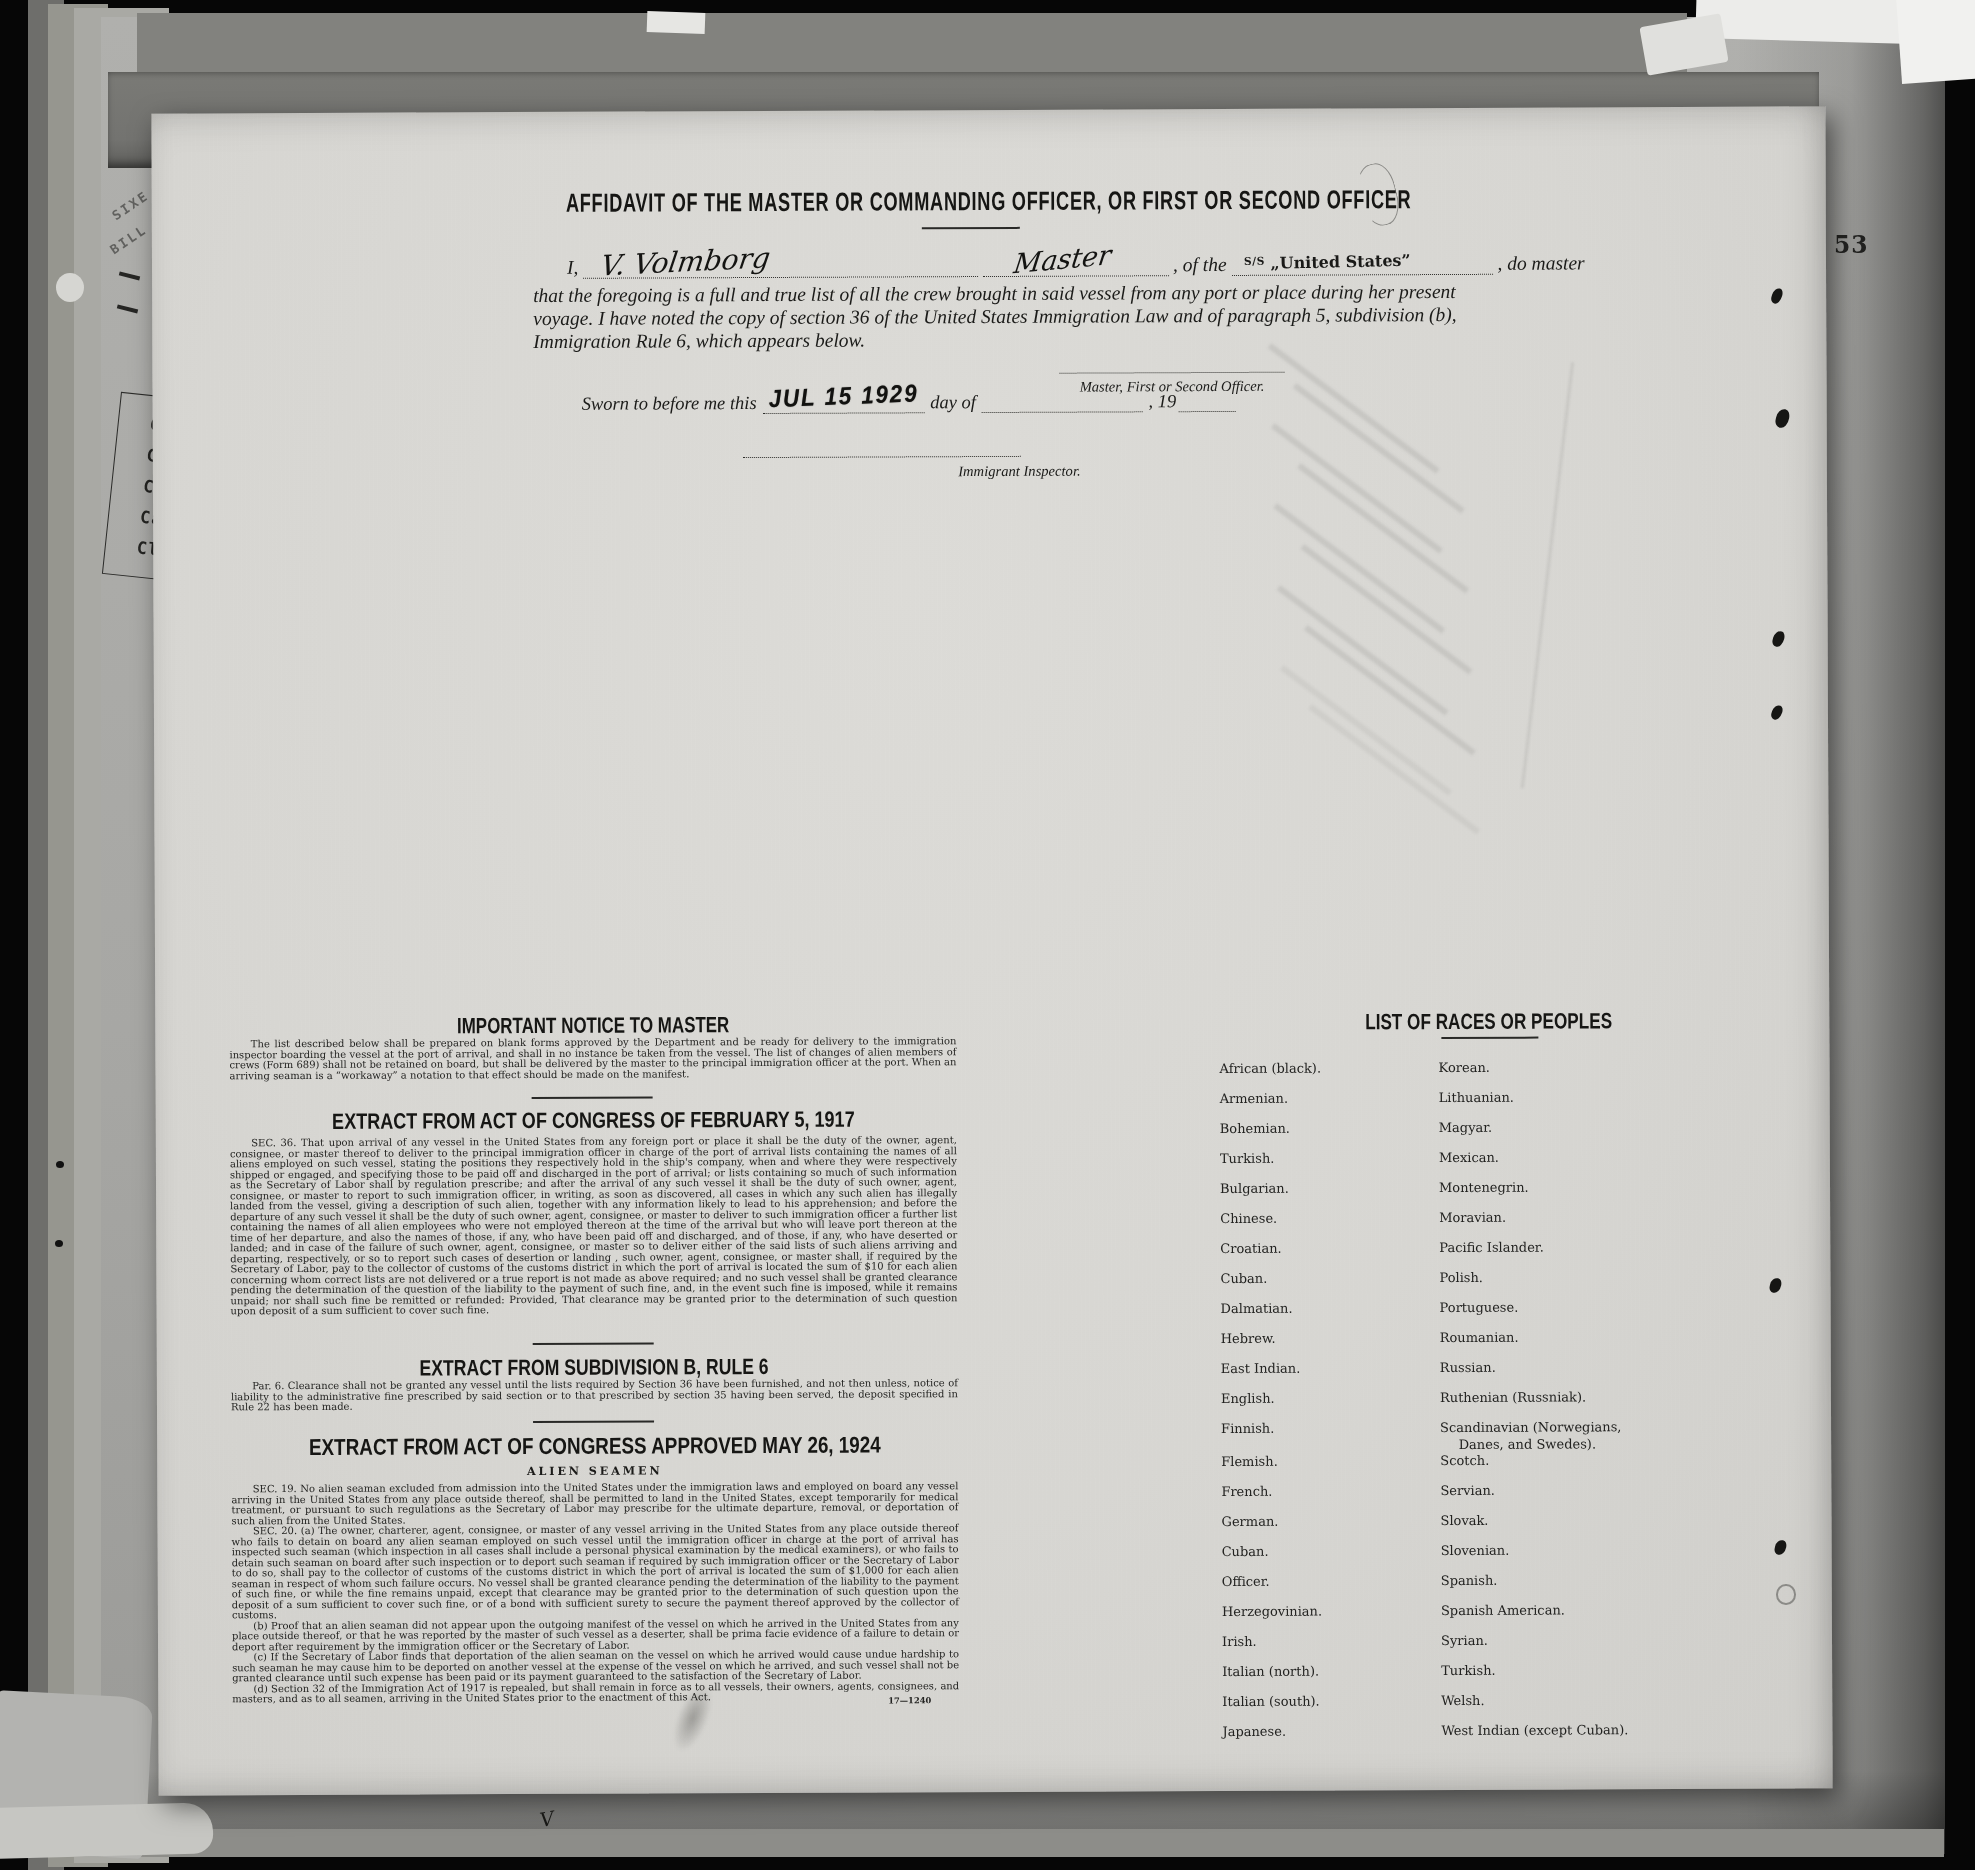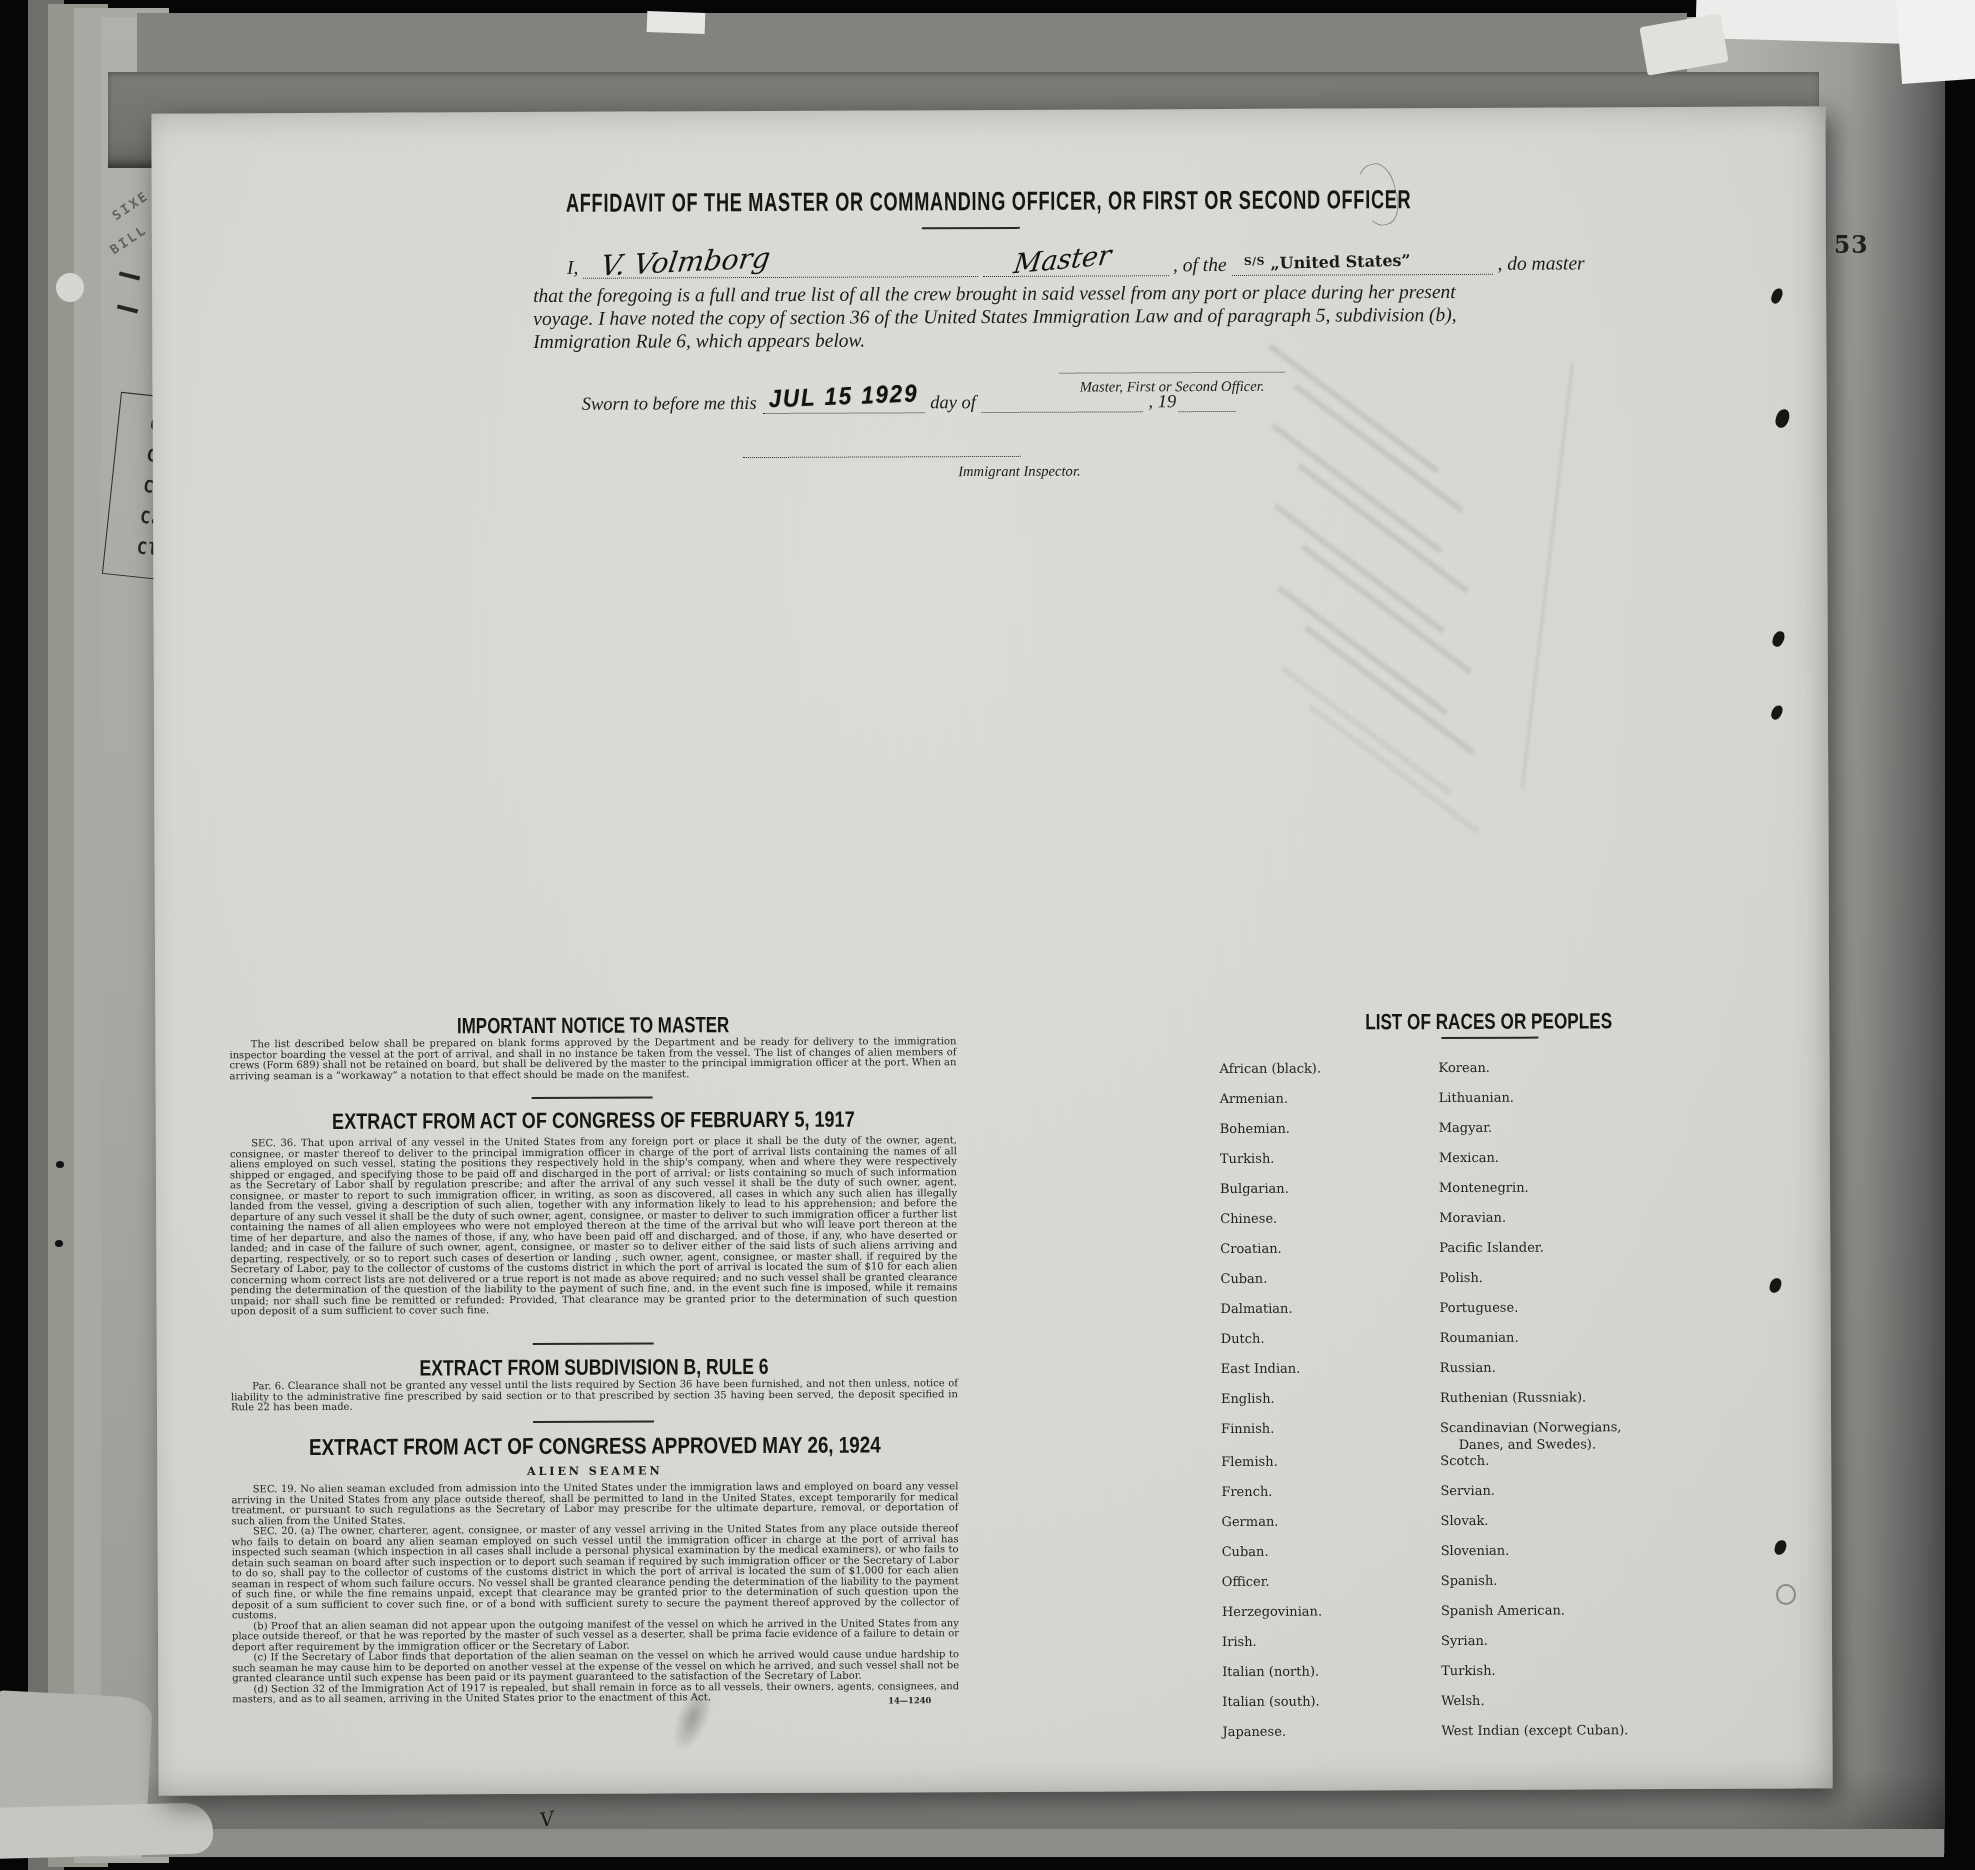--- a/index.html
+++ b/index.html
@@ -263,21 +263,21 @@
       <span class="cx">EXTRACT FROM ACT OF CONGRESS APPROVED MAY 26, 1924</span>
     </div>
     <div id="h-alien">ALIEN SEAMEN</div>
     <div class="body-text" id="p-alien">
       <p>SEC. 19.  No alien seaman excluded from admission into the United States under the immigration laws and employed on board any vessel arriving in the United States from any place outside thereof, shall be permitted to land in the United States, except temporarily for medical treatment, or pursuant to such regulations as the Secretary of Labor may prescribe for the ultimate departure, removal, or deportation of such alien from the United States.</p>
       <p>SEC. 20. (a) The owner, charterer, agent, consignee, or master of any vessel arriving in the United States from any place outside thereof who fails to detain on board any alien seaman employed on such vessel until the immigration officer in charge at the port of arrival has inspected such seaman (which inspection in all cases shall include a personal physical examination by the medical examiners), or who fails to detain such seaman on board after such inspection or to deport such seaman if required by such immigration officer or the Secretary of Labor to do so, shall pay to the collector of customs of the customs district in which the port of arrival is located the sum of $1,000 for each alien seaman in respect of whom such failure occurs.  No vessel shall be granted clearance pending the determination of the liability to the payment of such fine, or while the fine remains unpaid, except that clearance may be granted prior to the determination of such question upon the deposit of a sum sufficient to cover such fine, or of a bond with sufficient surety to secure the payment thereof approved by the collector of customs.</p>
       <p>(b)  Proof that an alien seaman did not appear upon the outgoing manifest of the vessel on which he arrived in the United States from any place outside thereof, or that he was reported by the master of such vessel as a deserter, shall be prima facie evidence of a failure to detain or deport after requirement by the immigration officer or the Secretary of Labor.</p>
       <p>(c)  If the Secretary of Labor finds that deportation of the alien seaman on the vessel on which he arrived would cause undue hardship to such seaman he may cause him to be deported on another vessel at the expense of the vessel on which he arrived, and such vessel shall not be granted clearance until such expense has been paid or its payment guaranteed to the satisfaction of the Secretary of Labor.</p>
       <p>(d)  Section 32 of the Immigration Act of 1917 is repealed, but shall remain in force as to all vessels, their owners, agents, consignees, and masters, and as to all seamen, arriving in the United States prior to the enactment of this Act.</p>
     </div>
-    <div id="form-number">14—1240</div>
+    <div id="form-number">17—1240</div>
 
     <div class="gothic" id="h-races">
       <span class="cx">LIST OF RACES OR PEOPLES</span>
     </div>
     <div class="hrule" id="races-rule"></div>
     <div id="races-grid">
         <div class="race-cell">African (black).</div>
         <div class="race-cell">Korean.</div>
         <div class="race-cell">Armenian.</div>
         <div class="race-cell">Lithuanian.</div>
@@ -288,21 +288,21 @@
         <div class="race-cell">Bulgarian.</div>
         <div class="race-cell">Montenegrin.</div>
         <div class="race-cell">Chinese.</div>
         <div class="race-cell">Moravian.</div>
         <div class="race-cell">Croatian.</div>
         <div class="race-cell">Pacific Islander.</div>
         <div class="race-cell">Cuban.</div>
         <div class="race-cell">Polish.</div>
         <div class="race-cell">Dalmatian.</div>
         <div class="race-cell">Portuguese.</div>
-        <div class="race-cell">Dutch.</div>
+        <div class="race-cell">Hebrew.</div>
         <div class="race-cell">Roumanian.</div>
         <div class="race-cell">East Indian.</div>
         <div class="race-cell">Russian.</div>
         <div class="race-cell">English.</div>
         <div class="race-cell">Ruthenian (Russniak).</div>
         <div class="race-cell">Finnish.</div>
         <div class="race-cell hang">Scandinavian (Norwegians,
 Danes, and Swedes).</div>
         <div class="race-cell">Flemish.</div>
         <div class="race-cell">Scotch.</div>

